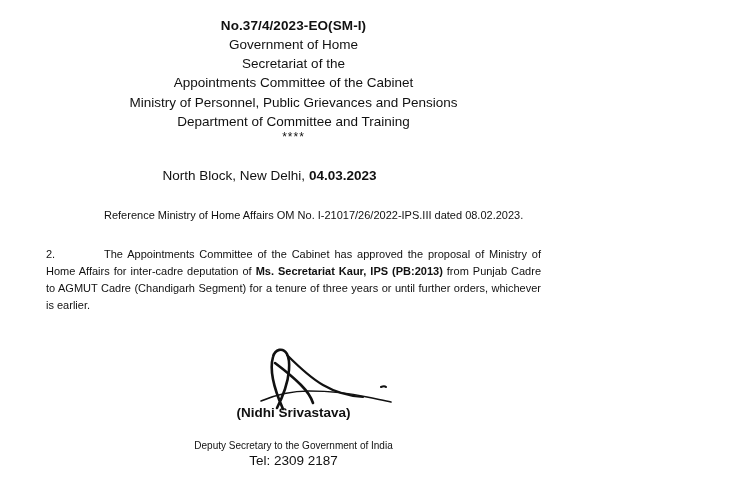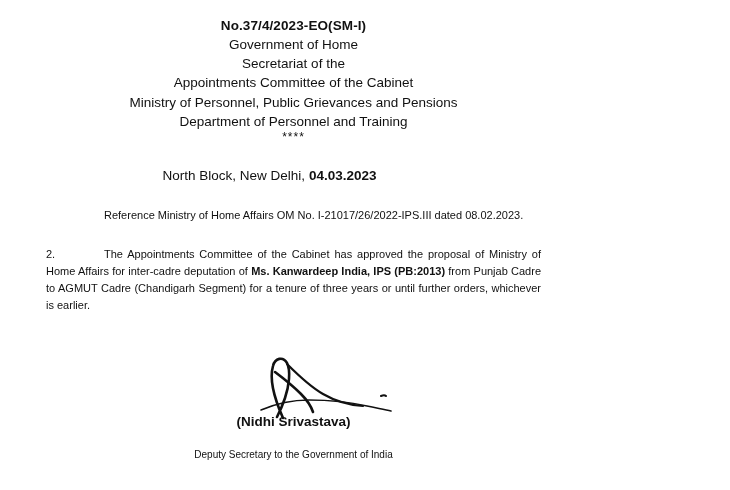--- a/index.html
+++ b/index.html
@@ -69,21 +69,21 @@
   .para2 .body {
     display: block;
     text-indent: 58px;
   }
   b, .bold { font-weight: bold; }
 
   .signature-block {
     position: absolute;
     left: 0;
     right: 0;
-    bottom: 30px;
+    bottom: 22px;
     text-align: center;
   }
   .sig-scribble {
     height: 66px;
     position: relative;
     margin-bottom: -4px;
   }
   .sig-scribble svg {
     position: absolute;
     left: 50%;
@@ -109,45 +109,46 @@
 <body>
 
 <div class="page">
 
   <div class="header">
     <div class="ref-no">No.37/4/2023-EO(SM-I)</div>
     <div class="line">Government of Home</div>
     <div class="line">Secretariat of the</div>
     <div class="line">Appointments Committee of the Cabinet</div>
     <div class="line">Ministry of Personnel, Public Grievances and Pensions</div>
-    <div class="line">Department of Personnel and Training</div>
+    <div class="line">Department of Committee and Training</div>
     <div class="stars">****</div>
   </div>
 
   <div class="place-date">
     <span>North Block, New Delhi,</span>
     <span class="date">04.03.2023</span>
   </div>
 
   <div class="para indent-first">Reference Ministry of Home Affairs OM No. I-21017/26/2022-IPS.III dated 08.02.2023.</div>
 
   <div class="para para2">
     <span class="num">2.</span>
-    <span class="body"><span>The Appointments Committee of the Cabinet has approved the proposal of Ministry of Home Affairs for inter-cadre deputation of </span><b>Ms. Kanwardeep India, IPS (PB:2013)</b><span> from Punjab Cadre to AGMUT Cadre (Chandigarh Segment) for a tenure of three years or until further orders, whichever is earlier.</span></span>
+    <span class="body"><span>The Appointments Committee of the Cabinet has approved the proposal of Ministry of Home Affairs for inter-cadre deputation of </span><b>Ms. Secretariat Kaur, IPS (PB:2013)</b><span> from Punjab Cadre to AGMUT Cadre (Chandigarh Segment) for a tenure of three years or until further orders, whichever is earlier.</span></span>
   </div>
 
   <div class="signature-block">
     <div class="sig-scribble">
       <svg width="170" height="70" viewBox="0 0 170 70" xmlns="http://www.w3.org/2000/svg">
         <g fill="none" stroke="#111111" stroke-linecap="round" stroke-linejoin="round">
           <path d="M52 66 C44 48 38 28 42 14 C44 6 52 4 56 11 C60 19 58 34 54 46 C51 55 48 61 46 65" stroke-width="2.6"></path>
           <path d="M44 20 C52 26 62 34 70 42 C76 48 80 54 82 60" stroke-width="2.6"></path>
           <path d="M56 12 C66 22 78 34 92 42 C104 49 118 53 132 54" stroke-width="2.2"></path>
           <path d="M30 58 C44 52 60 48 78 48 C98 48 118 50 136 54 C146 56 154 58 160 59" stroke-width="1.6"></path>
           <path d="M150 44 C152 43 154 43 155 44" stroke-width="2"></path>
         </g>
       </svg>
     </div>
     <div class="sig-name">(Nidhi Srivastava)</div>
     <div class="sig-desig">Deputy Secretary to the Government of India</div>
+    <div class="sig-tel">Tel: 2309 2187</div>
   </div>
 
 </div>
 
 </body></html>

